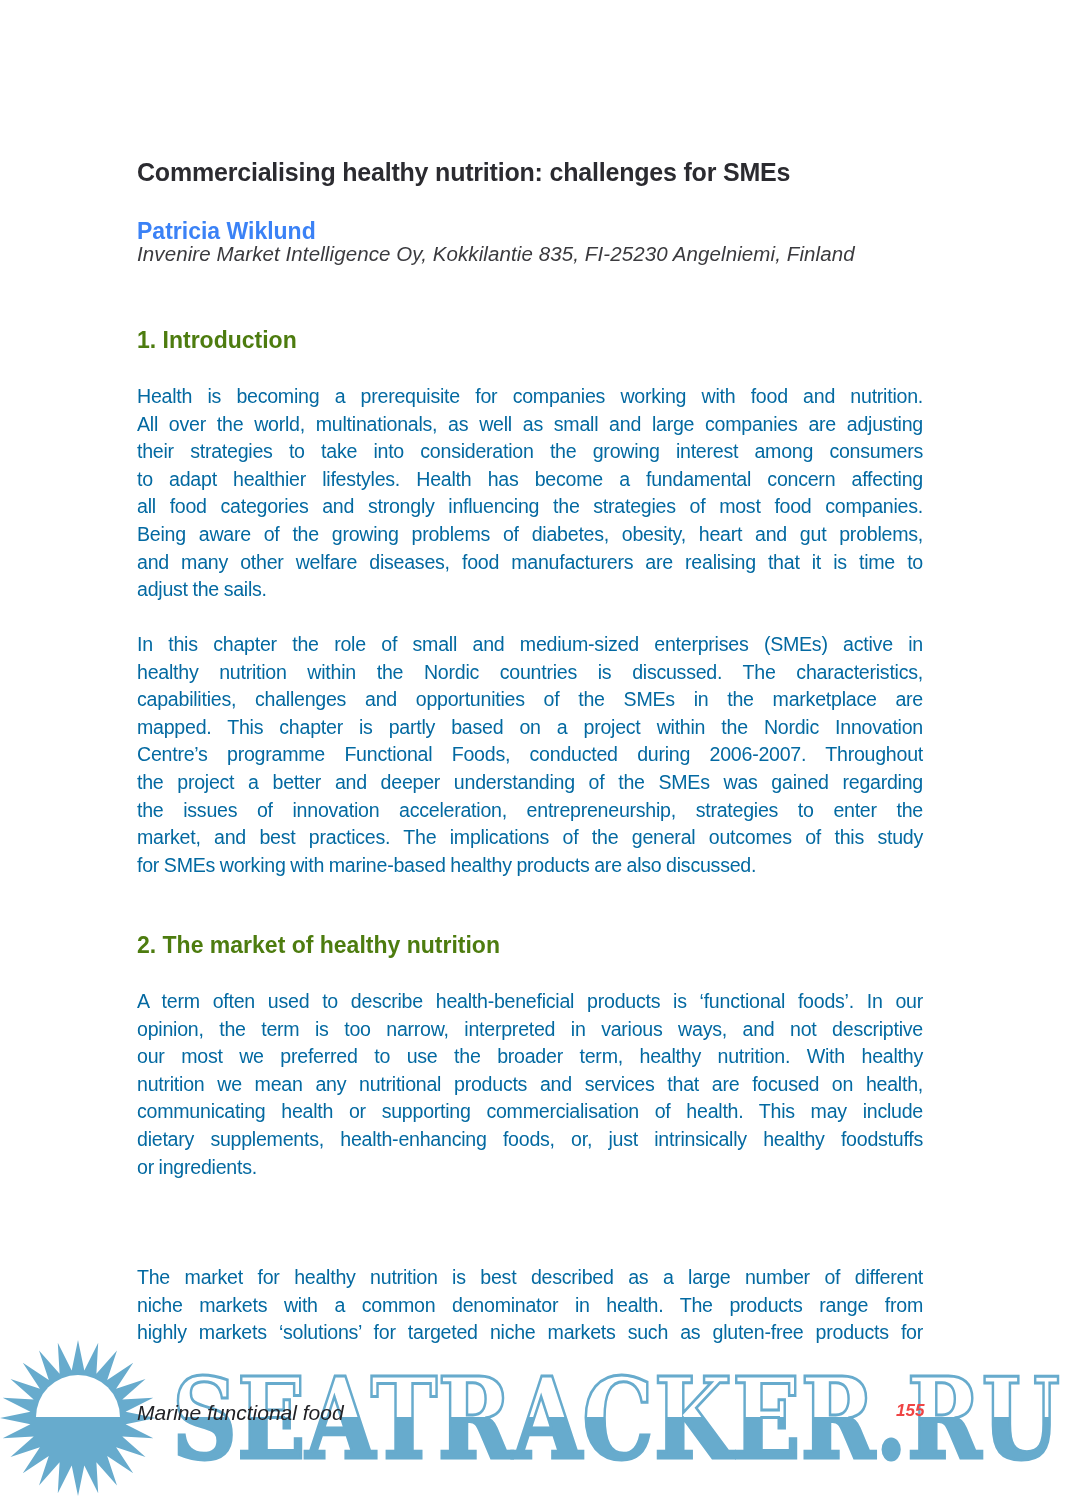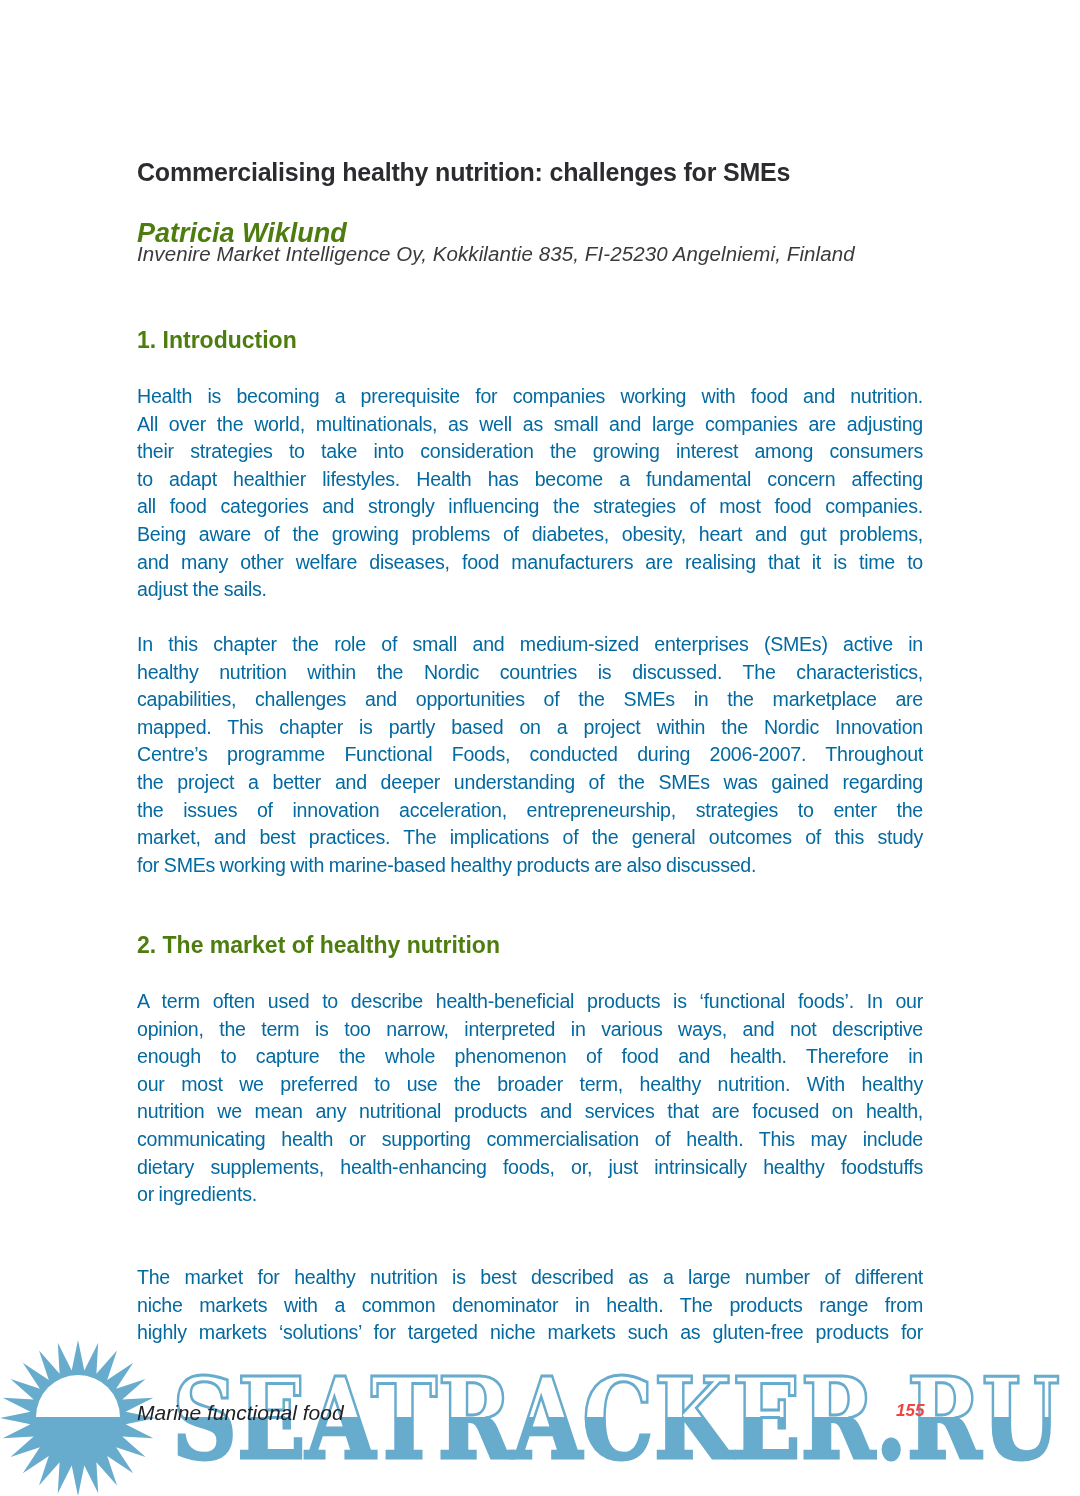--- a/index.html
+++ b/index.html
@@ -28,24 +28,23 @@
       font-size: 25px;
       font-weight: bold;
       letter-spacing: -0.2px;
       white-space: nowrap;
       color: #2b2b30;
     }
     .author {
       position: absolute;
       top: 218px;
       left: 0;
-      font-size: 27px;
+      font-size: 23px;
       font-weight: bold;
-      font-style: italic;
-      color: #4d7c0f;
+      color: #3b82f6;
       white-space: nowrap;
     }
     .affiliation {
       position: absolute;
       top: 242px;
       left: 0;
       font-size: 20.5px;
       font-style: italic;
       color: #3a3a3e;
       white-space: nowrap;
@@ -142,21 +141,20 @@
     <span class="line">the issues of innovation acceleration, entrepreneurship, strategies to enter the</span>
     <span class="line">market, and best practices. The implications of the general outcomes of this study</span>
     <span class="line last">for SMEs working with marine-based healthy products are also discussed.</span>
   </div>
 
   <div class="heading" style="top:932px">2. The market of healthy nutrition</div>
 
   <div class="para" style="top:988px">
     <span class="line">A term often used to describe health-beneficial products is ‘functional foods’. In our</span>
     <span class="line">opinion, the term is too narrow, interpreted in various ways, and not descriptive</span>
-    <span class="line">enough to capture the whole phenomenon of food and health. Therefore in</span>
     <span class="line">our most we preferred to use the broader term, healthy nutrition. With healthy</span>
     <span class="line">nutrition we mean any nutritional products and services that are focused on health,</span>
     <span class="line">communicating health or supporting commercialisation of health. This may include</span>
     <span class="line">dietary supplements, health-enhancing foods, or, just intrinsically healthy foodstuffs</span>
     <span class="line last">or ingredients.</span>
   </div>
 
   <div class="para" style="top:1264px">
     <span class="line">The market for healthy nutrition is best described as a large number of different</span>
     <span class="line">niche markets with a common denominator in health. The products range from</span>

